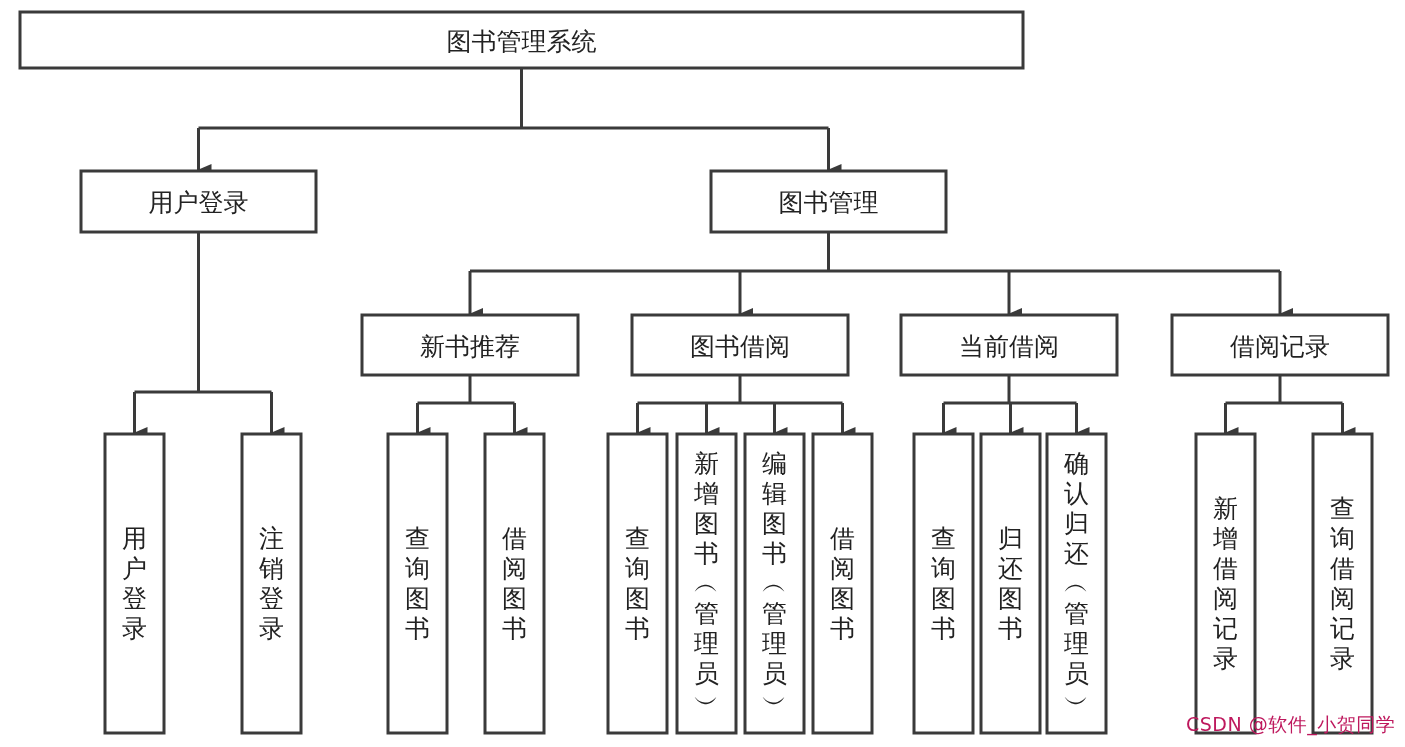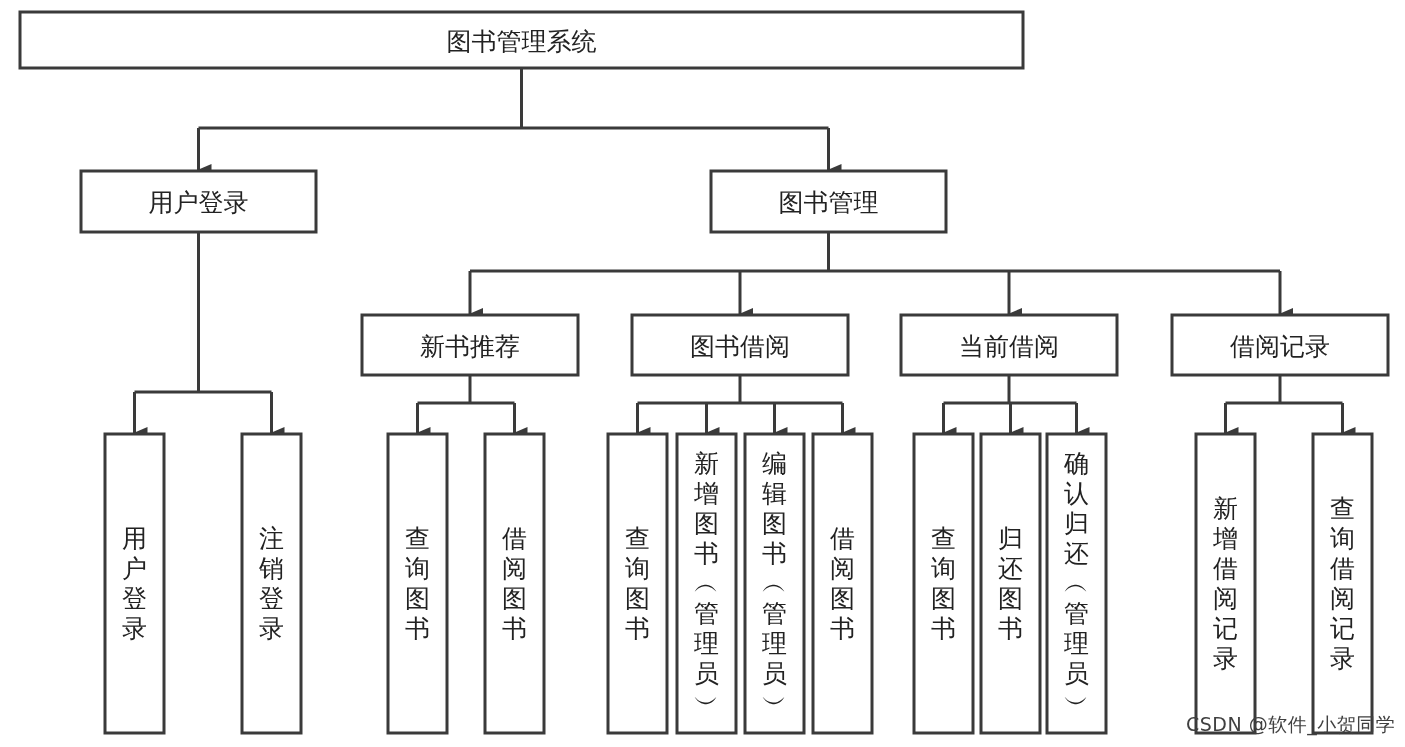--- a/index.html
+++ b/index.html
@@ -50,21 +50,21 @@
     font-family: "DejaVu Sans", "Liberation Sans", sans-serif;
     font-size: 25px;
     text-anchor: middle;
   }
   .watermark {
     position: absolute;
     left: 1186px;
     top: 712px;
     font-family: "DejaVu Sans", "Liberation Sans", sans-serif;
     font-size: 19px;
-    color: #404040;
+    color: #be185d;
     white-space: nowrap;
     letter-spacing: 0.5px;
     user-select: none;
   }
 </style>
 </head>
 <body>
 
 <div id="diagram-root">
 

